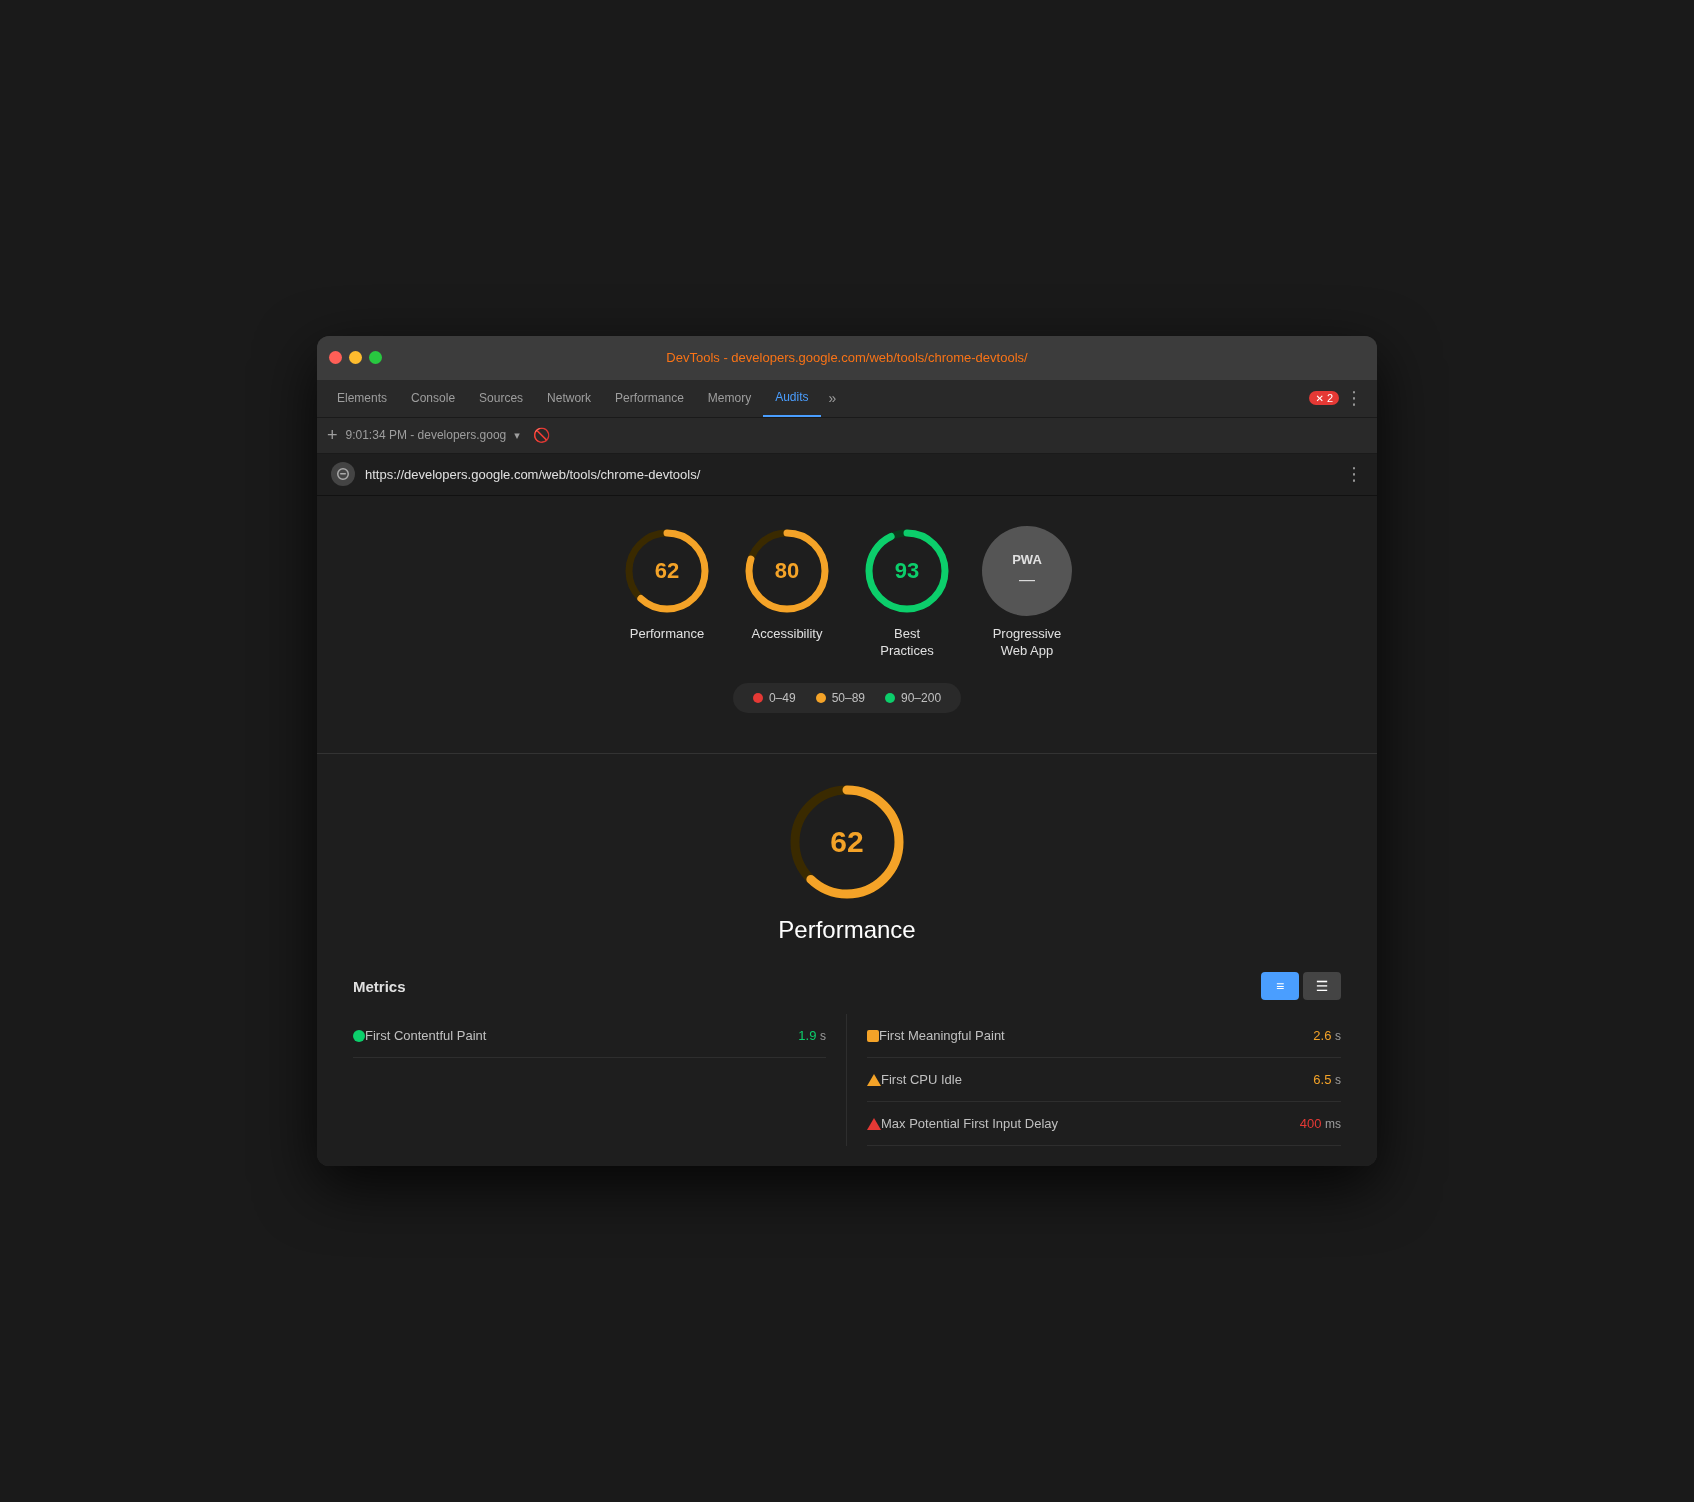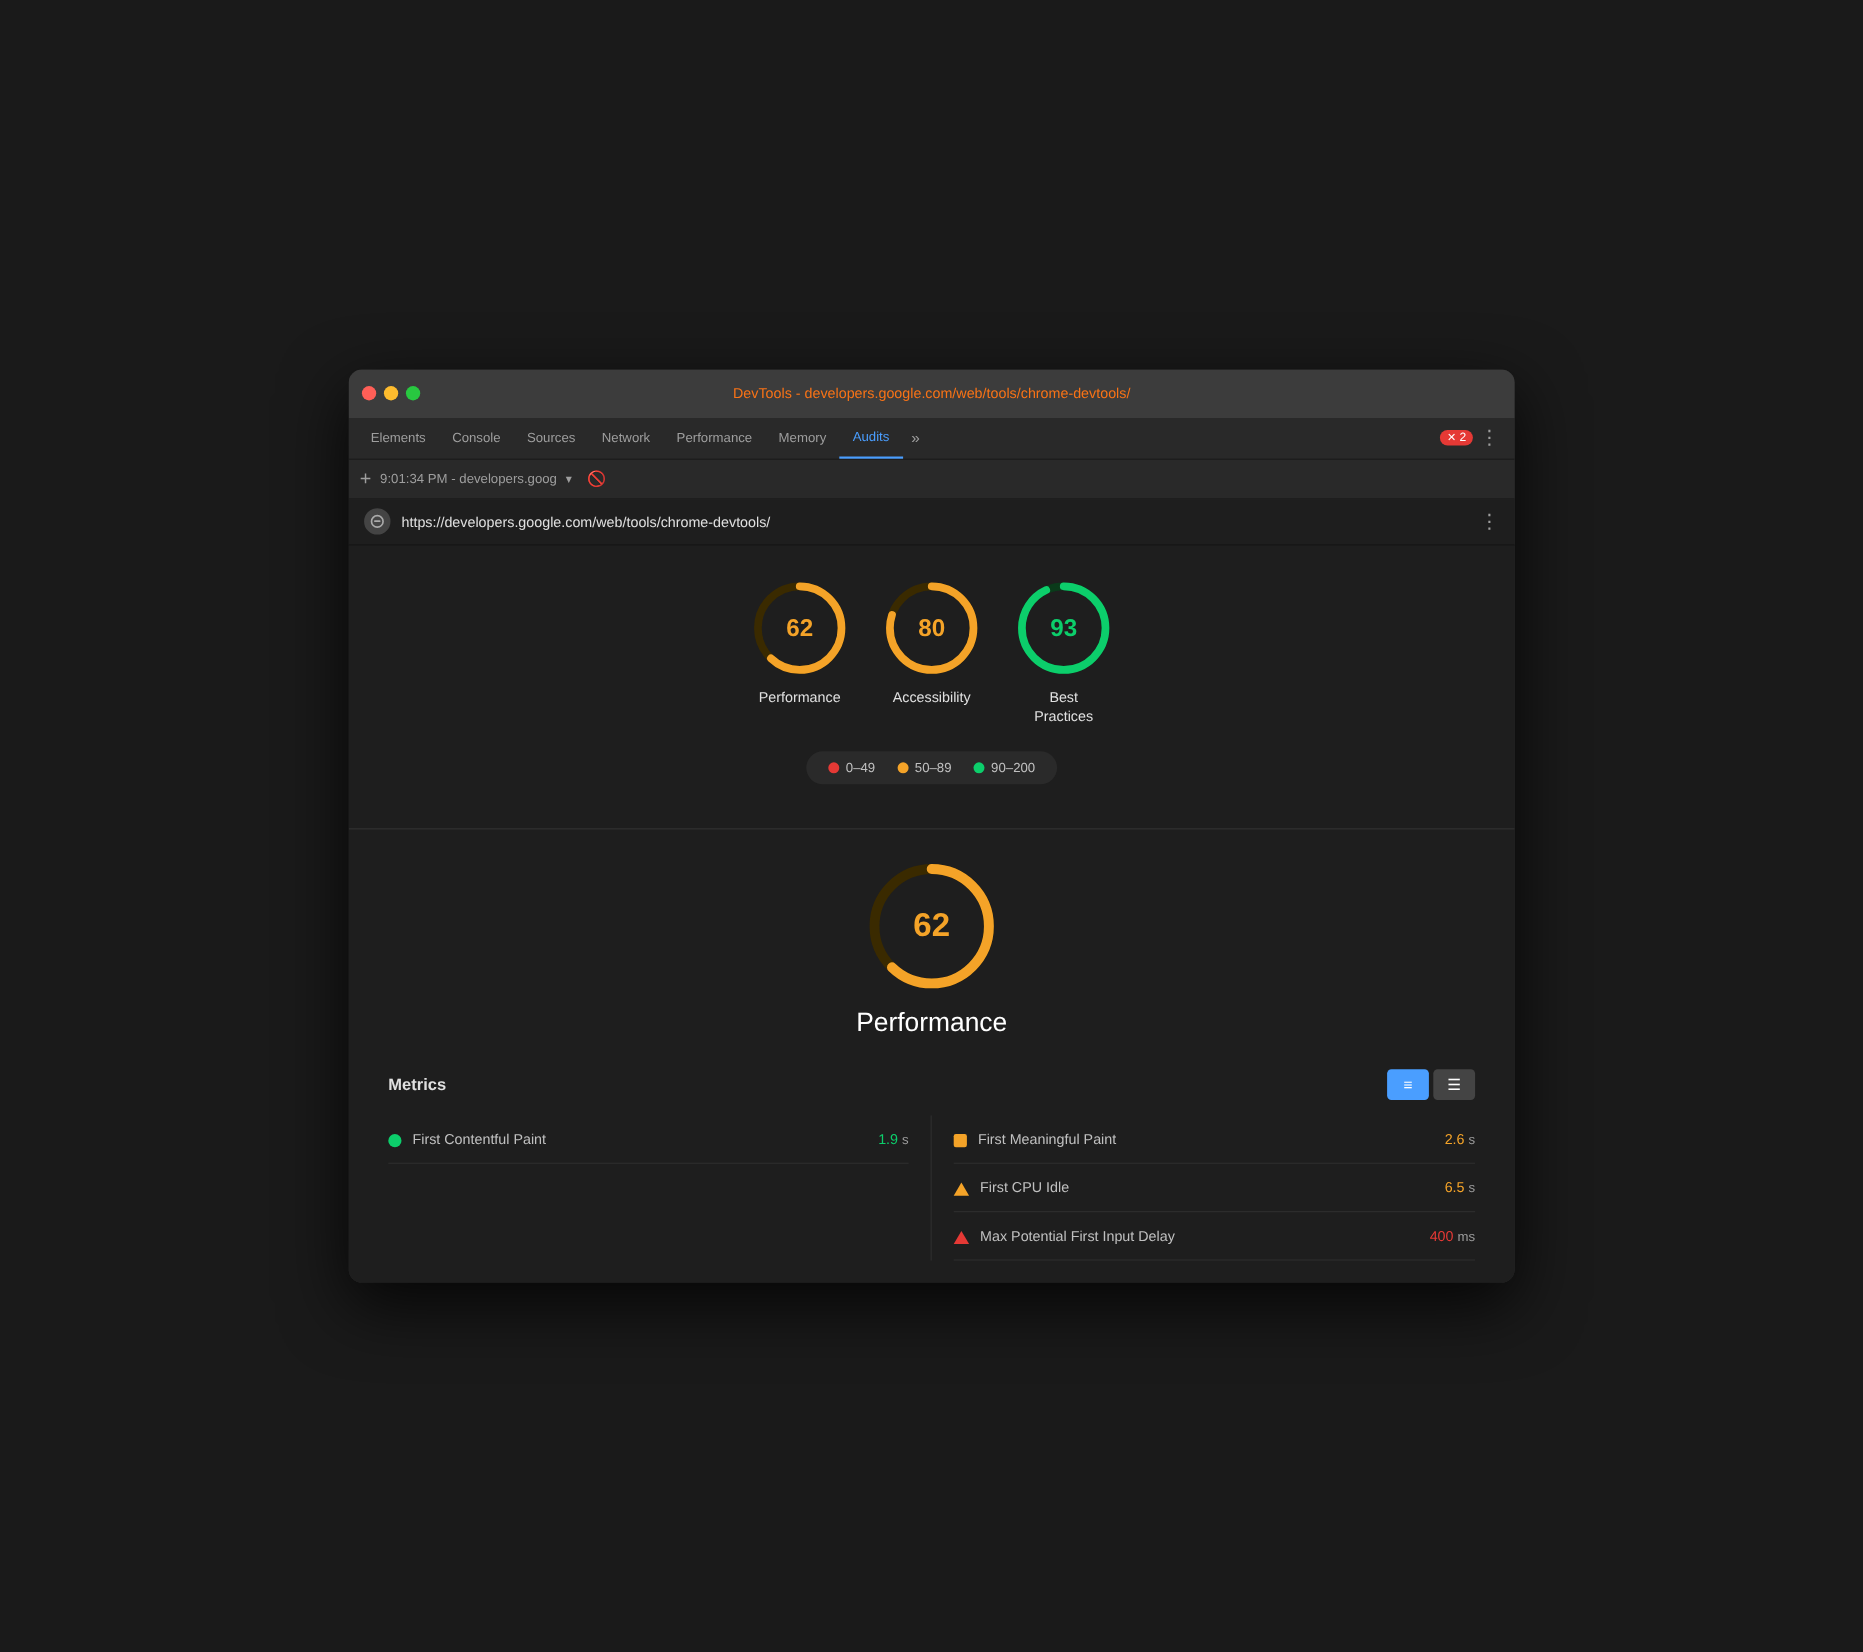--- a/index.html
+++ b/index.html
@@ -334,24 +334,23 @@
     }
 
     
     .metrics-grid {
       display: grid;
       grid-template-columns: 1fr 1fr;
       gap: 0;
     }
     .metric-row {
       display: flex;
-      align-items: flex-end;
+      align-items: center;
       padding: 14px 0;
       border-bottom: 1px solid #2e2e2e;
-      gap: 10px;
     }
     .metric-icon {
       width: 12px;
       height: 12px;
       border-radius: 2px;
       flex-shrink: 0;
     }
     .metric-icon-circle {
       width: 12px;
       height: 12px;
@@ -478,20 +477,27 @@
           <svg width="90" height="90" viewBox="0 0 90 90">
             <circle cx="45" cy="45" r="38" fill="none" stroke="#0a3a1a" stroke-width="7"></circle>
             <circle cx="45" cy="45" r="38" fill="none" stroke="#0cce6b" stroke-width="7" stroke-dasharray="239" stroke-dashoffset="17" stroke-linecap="round"></circle>
           </svg>
           <span class="gauge-value gauge-green">93</span>
         </div>
         <span class="score-label">Best<br>Practices</span>
       </div>
 
 
+      <div class="score-item">
+        <div class="pwa-circle">
+          <span class="pwa-text">PWA</span>
+          <span class="pwa-dash">—</span>
+        </div>
+        <span class="score-label">Progressive<br>Web App</span>
+      </div>
 
     </div>
 
     <div class="legend">
       <div class="legend-inner">
         <div class="legend-item">
           <div class="legend-dot legend-dot-red"></div>
           <span>0–49</span>
         </div>
         <div class="legend-item">

